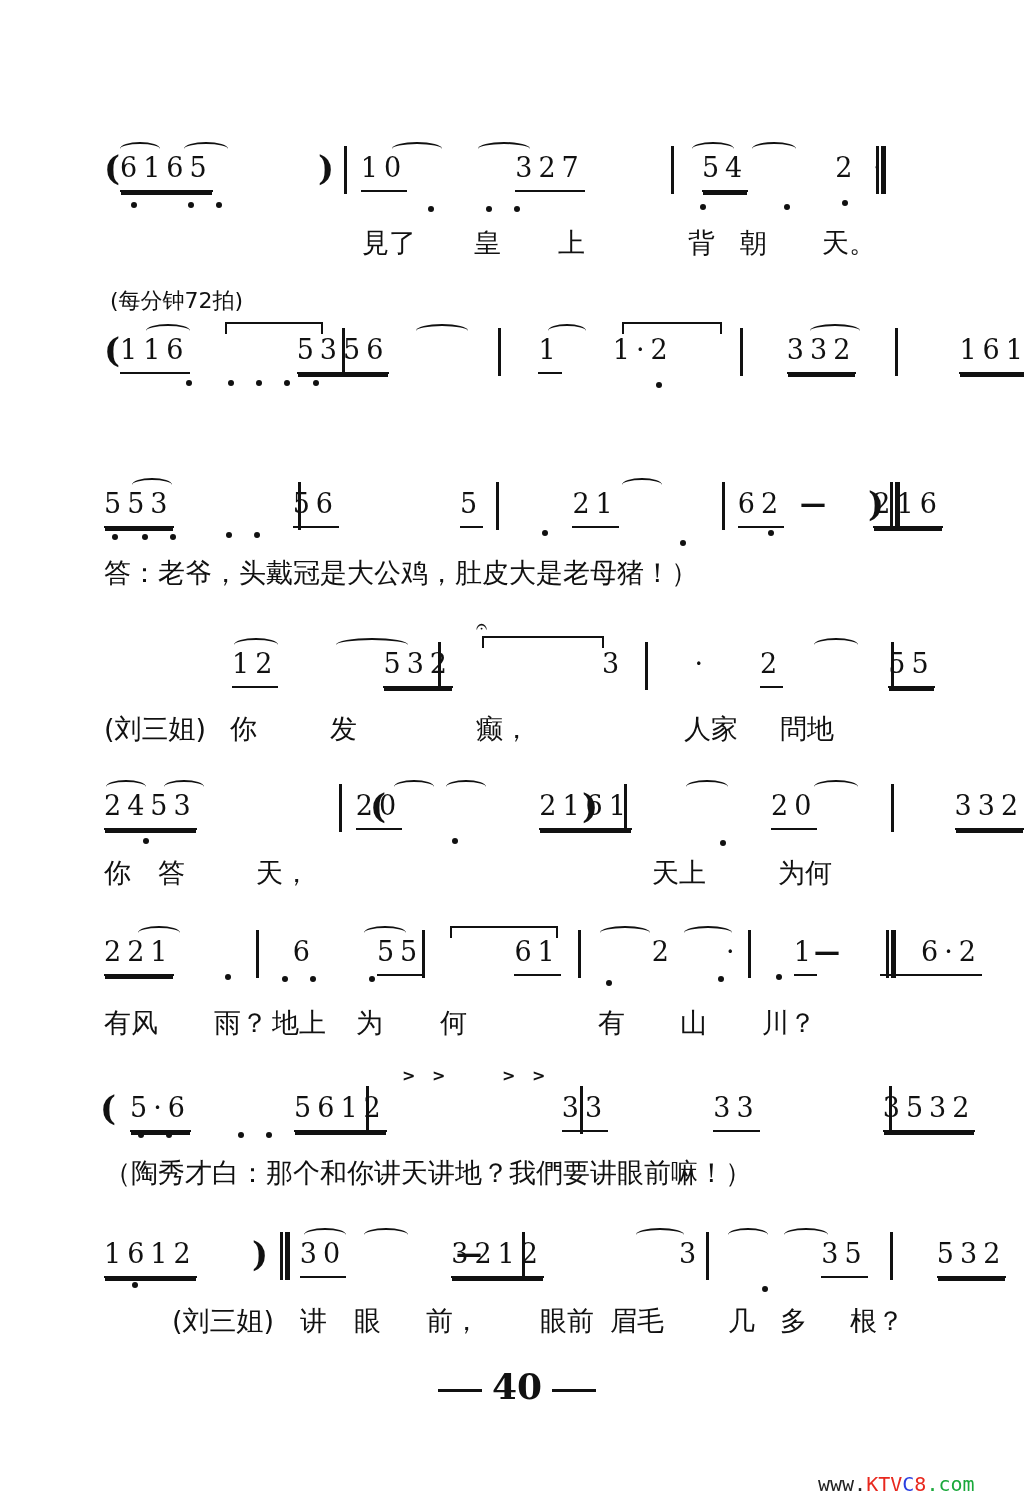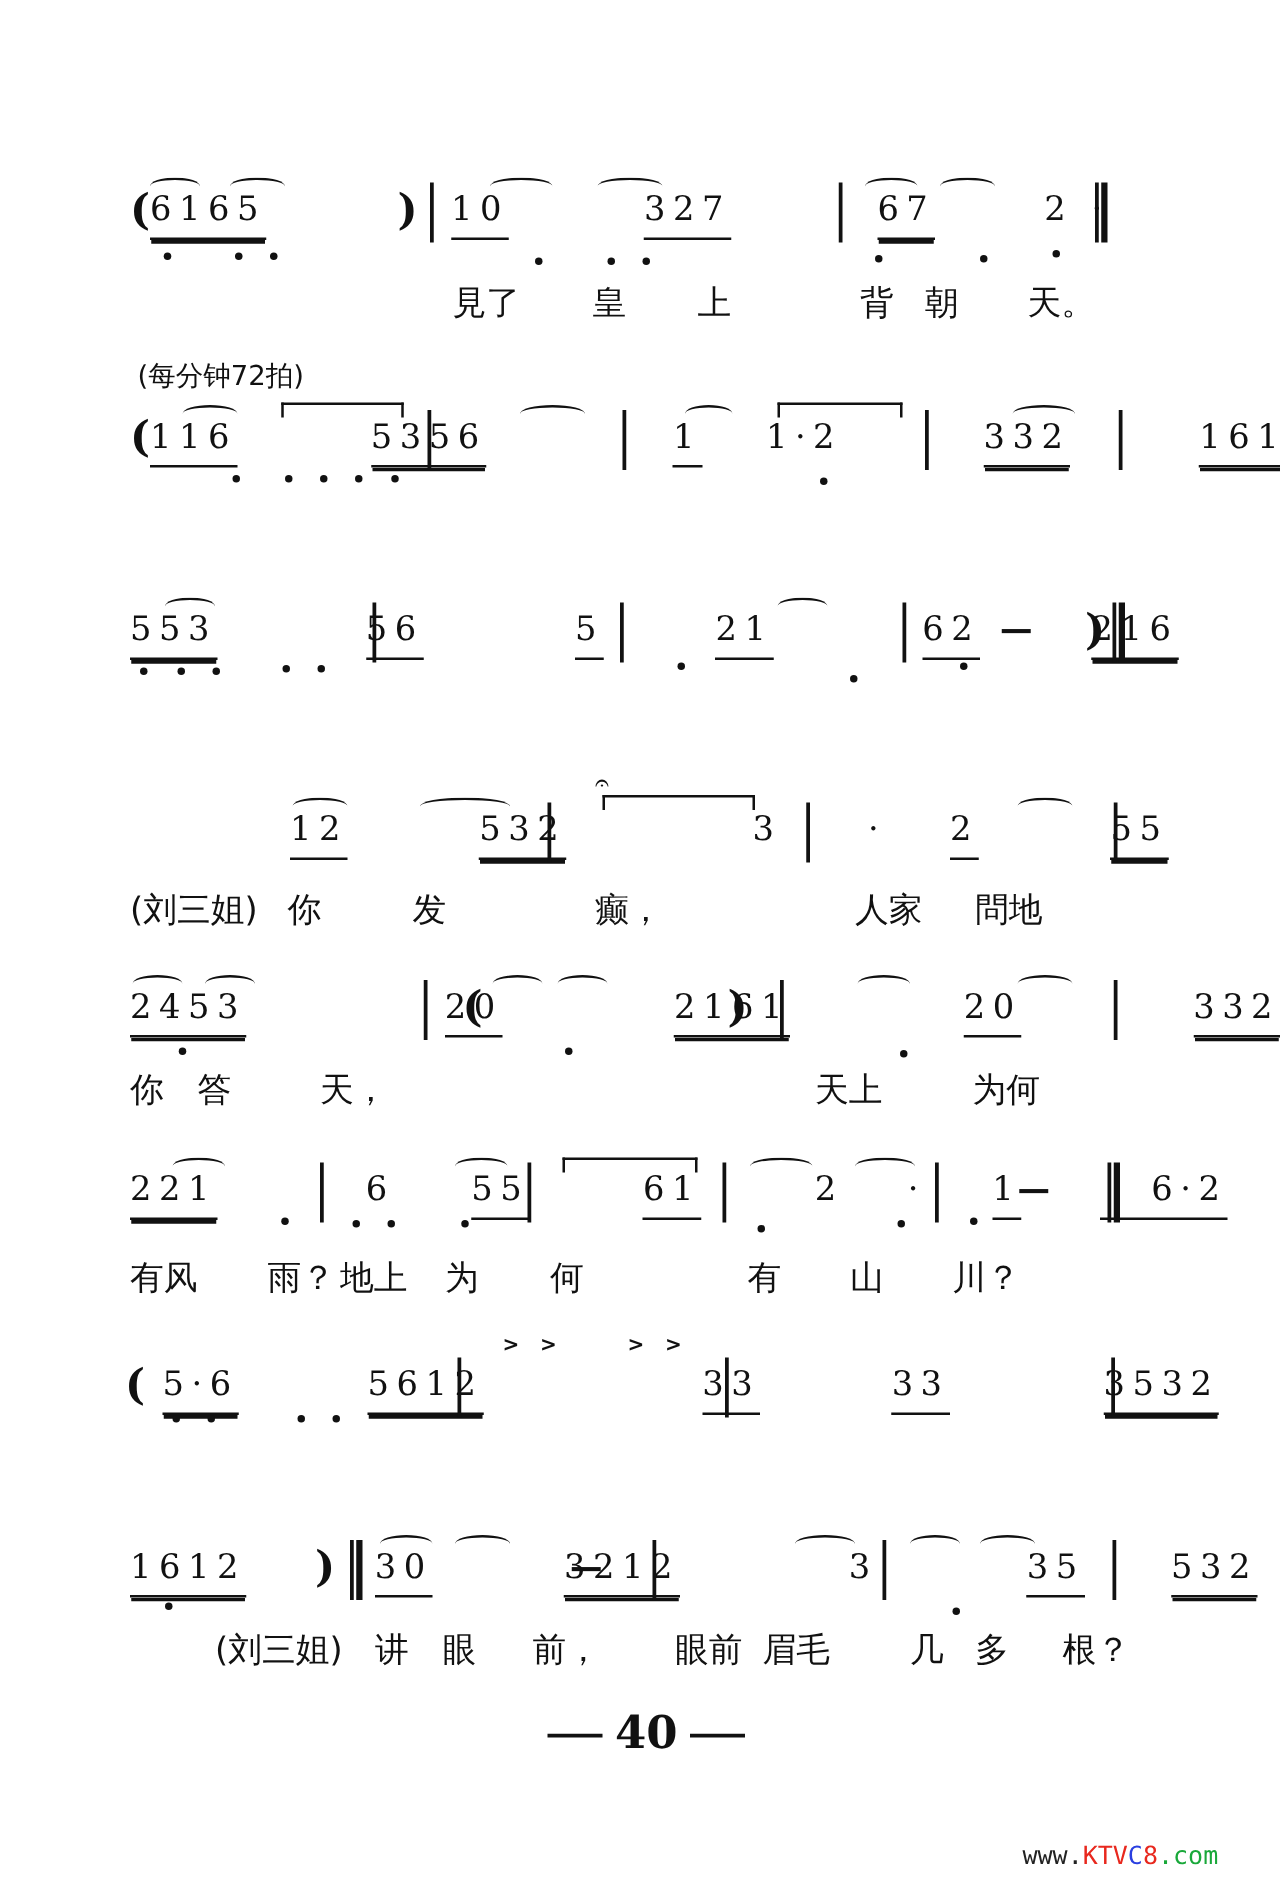--- a/index.html
+++ b/index.html
@@ -39,21 +39,21 @@
     <span class="slur" style="left:184px;width:44px;top:-6px;"></span>
     <span class="dot" style="left:131px;top:54px;"></span>
     <span class="dot" style="left:188px;top:54px;"></span>
     <span class="dot" style="left:216px;top:54px;"></span>
     <span class="item num ul1" style="left:263px;">10</span>
     <span class="item paren" style="left:318px;">)</span>
     <span class="bar" style="left:344px;"></span>
     <span class="item num ul1" style="left:366px;">327</span>
     <span class="slur" style="left:392px;width:50px;"></span>
     <span class="dot" style="left:428px;top:58px;"></span>
-    <span class="item num ul2" style="left:478px;">67</span>
+    <span class="item num ul2" style="left:478px;">54</span>
     <span class="slur" style="left:478px;width:52px;"></span>
     <span class="dot" style="left:486px;top:58px;"></span>
     <span class="dot" style="left:514px;top:58px;"></span>
     <span class="item num" style="left:560px;">2 ·</span>
     <span class="bar" style="left:671px;"></span>
     
     <span class="slur" style="left:692px;width:42px;"></span>
     <span class="slur" style="left:752px;width:44px;"></span>
     <span class="dot" style="left:700px;top:56px;"></span>
     <span class="dot" style="left:784px;top:56px;"></span>
@@ -118,20 +118,21 @@
     <span class="item num ul2" style="left:616px;">216</span>
     <span class="slur" style="left:622px;width:40px;"></span>
     <span class="dot" style="left:680px;top:56px;"></span>
     <span class="bar" style="left:722px;"></span>
     
     <span class="dot" style="left:768px;top:46px;"></span>
     <span class="item dash" style="left:800px;">—</span>
     <span class="item paren" style="left:868px;">)</span>
     <span class="dbar" style="left:890px;"></span>
   </div>
+  <span class="lyric" style="left:104px;top:556px;">答：老爷，头戴冠是大公鸡，肚皮大是老母猪！）</span>
 
   <div class="row" style="top:644px;">
     <span class="item num ul1" style="left:232px;">12</span>
     <span class="slur" style="left:234px;width:44px;"></span>
     <span class="item num ul2" style="left:332px;">532</span>
     <span class="slur" style="left:336px;width:72px;"></span>
     <span class="bar" style="left:438px;"></span>
     <span class="item num" style="left:476px;">3</span>
     <span class="fermata" style="left:476px;">𝄐</span>
     <span class="bracket" style="left:482px;width:118px;"></span>
@@ -236,20 +237,21 @@
     <span class="accent" style="left:432px;">&gt;</span>
     <span class="item num ul1" style="left:398px;">33</span>
     <span class="accent" style="left:502px;">&gt;</span>
     <span class="accent" style="left:532px;">&gt;</span>
     <span class="item num ul1" style="left:498px;">33</span>
     <span class="bar" style="left:580px;"></span>
     <span class="item num ul2" style="left:616px;">3532</span>
     
     <span class="bar" style="left:889px;"></span>
   </div>
+  <span class="lyric" style="left:104px;top:1156px;">（陶秀才白：那个和你讲天讲地？我們要讲眼前嘛！）</span>
 
   <div class="row" style="top:1234px;">
     <span class="item num ul2" style="left:104px;">1612</span>
     <span class="dot" style="left:132px;top:48px;"></span>
     <span class="item num ul1" style="left:202px;">30</span>
     <span class="item paren" style="left:252px;">)</span>
     <span class="dbar" style="left:280px;"></span>
     <span class="item num ul2" style="left:302px;">3212</span>
     <span class="slur" style="left:304px;width:42px;"></span>
     <span class="slur" style="left:364px;width:44px;"></span>

